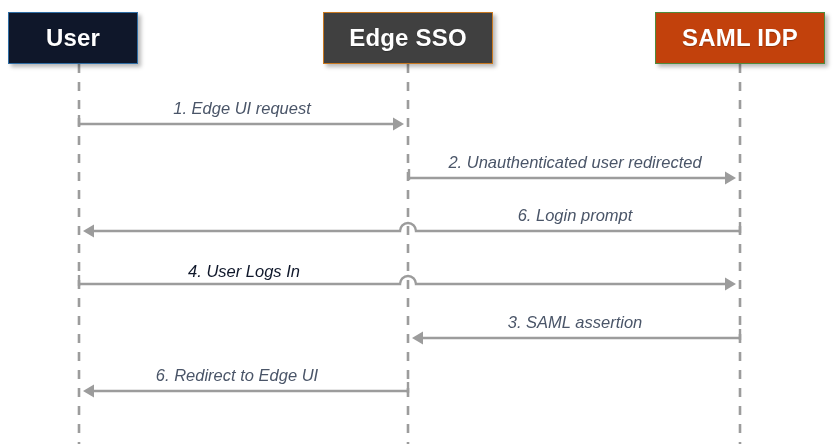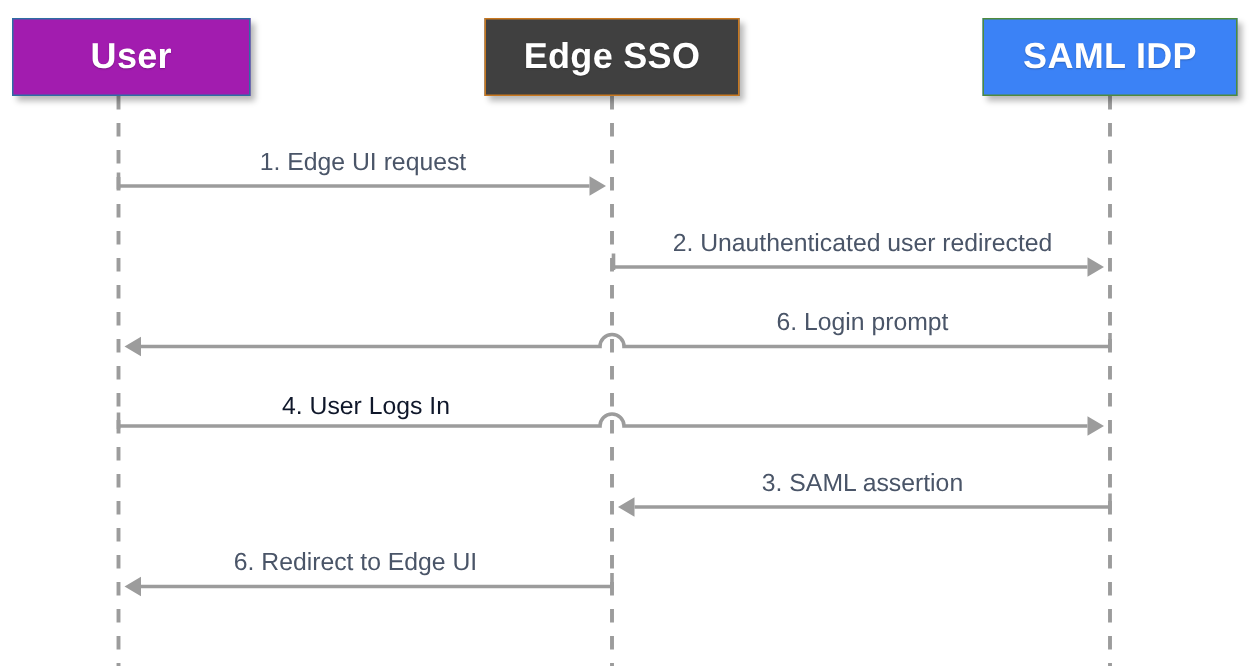--- a/index.html
+++ b/index.html
@@ -42,20 +42,21 @@
     text-shadow: 0 1px 1px rgba(0,0,0,0.25);
     white-space: nowrap;
   }
   .msg-label {
     position: absolute;
     color: #4a5568;
     font-size: 16.5px;
     white-space: nowrap;
     transform: translateX(-50%);
     text-align: right;
+    font-style: italic;
   }
 </style>
 </head>
 <body>
 
 <div id="diagram">
 
   <svg id="svg-layer" viewBox="0 0 833 444" xmlns="http://www.w3.org/2000/svg">
     <g id="lifelines-group">
         <line x1="79" x2="79" y1="64" y2="444" stroke="#9c9c9c" stroke-width="2.6" stroke-dasharray="9 9"></line>
@@ -78,27 +79,27 @@
         <path d="M 740 338 L 423 338" fill="none" stroke="#9c9c9c" stroke-width="2.4"></path>
         <line x1="740" x2="740" y1="329" y2="340" stroke="#9c9c9c" stroke-width="2.4"></line>
         <polygon points="412,338 423,331.5 423,344.5" fill="#9c9c9c"></polygon>
         <path d="M 408 391 L 94 391" fill="none" stroke="#9c9c9c" stroke-width="2.4"></path>
         <line x1="408" x2="408" y1="382" y2="393" stroke="#9c9c9c" stroke-width="2.4"></line>
         <polygon points="83,391 94,384.5 94,397.5" fill="#9c9c9c"></polygon>
       </g>
   </svg>
 
   <div id="actors-layer">
-      <div class="actor-box" style="left: 8px; top: 12px; width: 159px; height: 52px; background: #a21caf; border-color: rgb(46, 109, 164); justify-content: center;">
+      <div class="actor-box" style="left: 8px; top: 12px; width: 130px; height: 52px; background: #0f172a; border-color: rgb(46, 109, 164); justify-content: center;">
         <span class="actor-label" style="color: rgb(255, 255, 255);">User</span>
       </div>
       <div class="actor-box" style="left: 323px; top: 12px; width: 170px; height: 52px; background: #404040; border-color: rgb(200, 120, 32);">
         <span class="actor-label" style="color: rgb(255, 255, 255);">Edge SSO</span>
       </div>
-      <div class="actor-box" style="left: 655px; top: 12px; width: 170px; height: 52px; background: #3b82f6; border-color: rgb(79, 138, 60);">
+      <div class="actor-box" style="left: 655px; top: 12px; width: 170px; height: 52px; background: #c2410c; border-color: rgb(79, 138, 60);">
         <span class="actor-label" style="color: rgb(255, 255, 255);">SAML IDP</span>
       </div>
     </div>
   <div id="labels-layer">
       <div class="msg-label" style="left: 242px; top: 99px; color: rgb(74, 85, 104);">1. Edge UI request</div>
       <div class="msg-label" style="left: 575px; top: 153px; color: rgb(74, 85, 104);">2. Unauthenticated user redirected</div>
       <div class="msg-label" style="left: 575px; top: 206px; color: rgb(74, 85, 104);">6. Login prompt</div>
       <div class="msg-label" style="left: 244px; top: 262px; color: #0f172a;">4. User Logs In</div>
       <div class="msg-label" style="left: 575px; top: 313px; color: rgb(74, 85, 104);">3. SAML assertion</div>
       <div class="msg-label" style="left: 237px; top: 366px; color: rgb(74, 85, 104);">6. Redirect to Edge UI</div>

